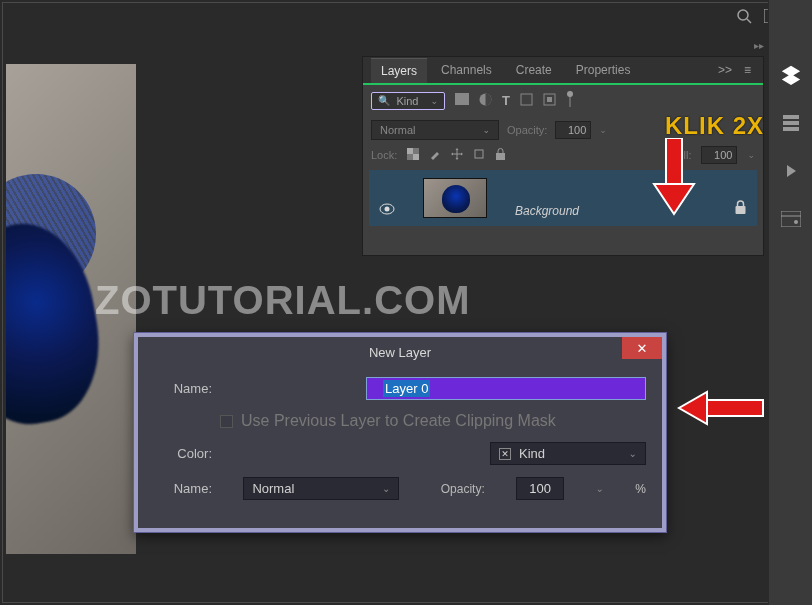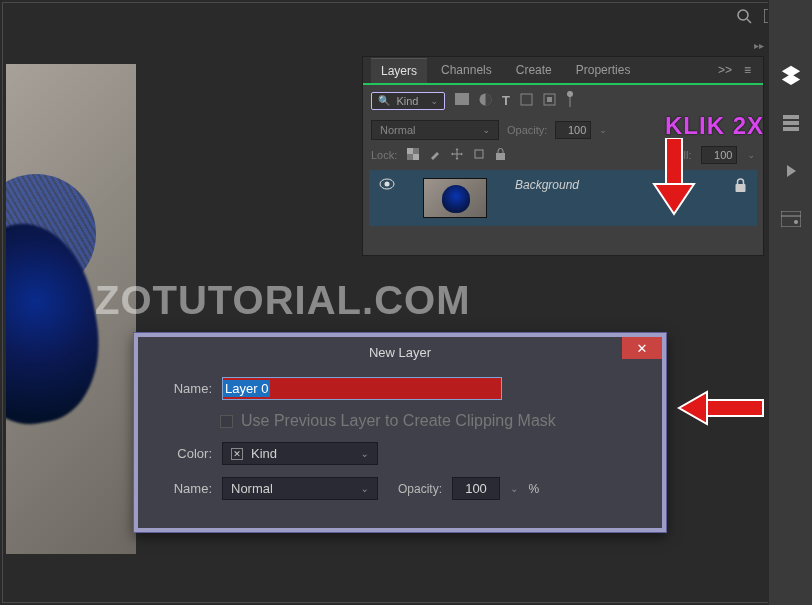--- a/index.html
+++ b/index.html
@@ -90,39 +90,39 @@
   .icons-row { display: flex; gap: 10px; align-items: center; }
 
   .blend-row { padding: 4px 8px; display: flex; align-items: center; gap: 8px; color: #777; font-size: 11px; }
   .dropdown {
     background: #313131; border: 1px solid #222; padding: 3px 8px; color: #888; display: inline-flex; align-items: center; gap: 8px;
   }
   .numbox { background: #313131; border: 1px solid #222; padding: 2px 4px; color: #aaa; width: 36px; text-align: right; }
   .lock-row { padding: 2px 8px 6px 8px; display: flex; align-items: center; gap: 10px; color: #777; font-size: 11px; }
 
   .layer-entry {
-    margin: 0 6px; display: flex; align-items: flex-start; gap: 28px;
+    margin: 0 6px; display: flex; align-items: flex-end; gap: 28px;
     background: #2e4a5e; padding: 8px 10px;
   }
   .eye { width: 16px; text-align: center; }
   .thumb {
     width: 64px; height: 40px; border: 1px solid #111; background: linear-gradient(135deg, #9d948c 0%, #6a6660 100%);
     position: relative; overflow: hidden;
   }
   .thumb::after {
     content: ""; position: absolute; left: 18px; top: 6px; width: 28px; height: 28px;
     background: radial-gradient(circle at 50% 40%, #0a35b3 0%, #081b58 60%, #03102a 100%);
     border-radius: 50% 50% 45% 45%;
   }
   .layer-name { flex: 1; color: #d0d0d0; font-style: italic; font-size: 12px; }
   .lock-icon svg { fill: #ccc; }
 
   
   .anno-text {
-    position: absolute; color: #d946ef; font-weight: 700; font-family: Arial Black, Arial, sans-serif;
+    position: absolute; color: #eab308; font-weight: 700; font-family: Arial Black, Arial, sans-serif;
     letter-spacing: 1px; font-size: 24px;
     text-shadow: 0 0 2px #000;
   }
   .arrow {
     position: absolute; pointer-events: none;
   }
 
   
   .watermark {
     position: absolute; left: 95px; top: 278px;
@@ -149,25 +149,25 @@
     display: flex; align-items: center; justify-content: center;
     color: #d8d8d8; font-size: 13px;
     background: #40404a;
   }
   .dlg-close {
     position: absolute; right: 0; top: 0; width: 40px; height: 22px;
     background: #c94340; color: #fff; display: flex; align-items: center; justify-content: center;
     font-size: 13px;
   }
   .dlg-body { padding: 10px 16px 4px 16px; }
-  .row { display: flex; align-items: center; gap: 10px; margin-bottom: 12px; }
+  .row { display: flex; align-items: center; gap: 10px; margin-bottom: 12px; justify-content: space-between; }
   .lbl { width: 58px; text-align: right; color: #c0c0c0; font-size: 13px; }
   .text-input {
-    flex: 1; max-width: 280px; background: #b91c1c; border: 1px solid #7fa3d4;
-    color: #fff; font-size: 13px; padding: 3px 0;
+    flex: 1; max-width: 280px; background: #6d28d9; border: 1px solid #7fa3d4;
+    color: #fff; font-size: 13px; padding: 3px 16px;
   }
   .text-input .sel-text { background: #1d6fbf; padding: 1px 2px; }
   .checkbox-row { margin-left: 66px; display: flex; align-items: center; gap: 8px; color: #777; font-size: 16px; margin-bottom: 12px; }
   .chk { width: 13px; height: 13px; border: 1px solid #555; background: #3a3a44; }
   .dlg-select {
     background: #2a2a34; border: 1px solid #1a1a24; color: #d0d0d0; font-size: 13px;
     padding: 3px 8px; display: inline-flex; align-items: center; gap: 8px; min-width: 120px;
   }
   .dlg-select .x { border: 1px solid #888; width: 12px; height: 12px; display: inline-flex; align-items: center; justify-content: center; font-size: 9px; }
   .dlg-select .chev { margin-left: auto; font-size: 10px; color: #888; }

